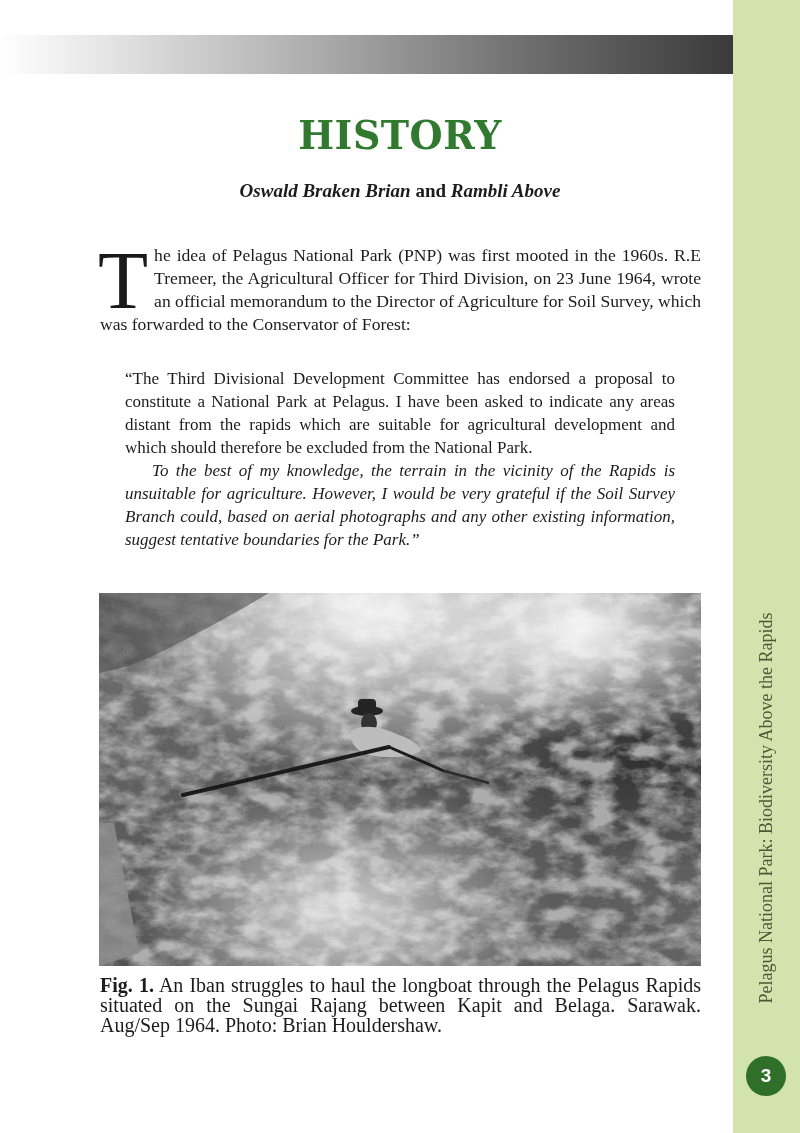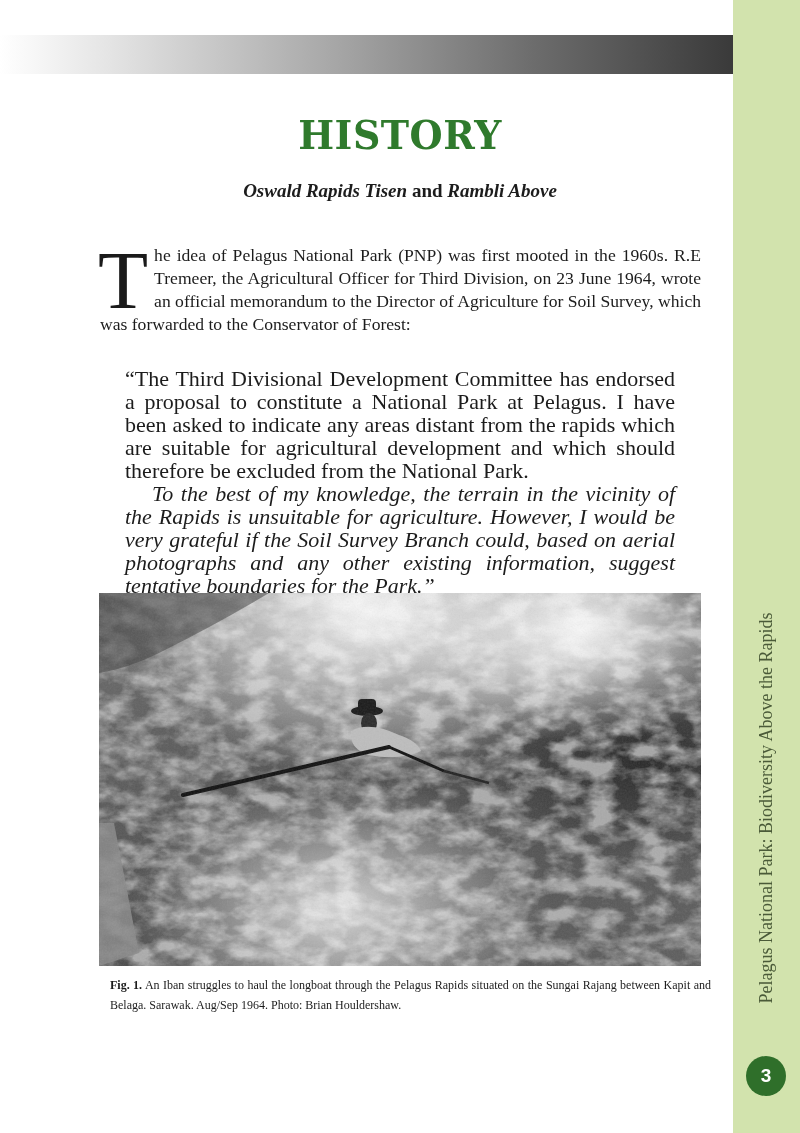--- a/index.html
+++ b/index.html
@@ -50,51 +50,51 @@
       position: absolute; left: 100px; top: 244px; width: 601px;
       font-size: 17.6px; line-height: 23px; text-align: justify;
     }
     .dropcap {
       float: left; font-size: 82px; line-height: 66px;
       margin: 4px 6px -2px -2px; font-family: "Liberation Serif", serif;
       color: #1a1a1a;
     }
     .quote {
       position: absolute; left: 125px; top: 367px; width: 550px;
-      font-size: 22px; line-height: 23px; text-align: justify;
+      font-size: 17px; line-height: 23px; text-align: justify;
     }
     .quote p { margin: 0; }
     .quote p + p { text-indent: 27px; font-style: italic; }
     .photo {
       position: absolute; left: 99px; top: 593px; width: 602px; height: 373px;
       overflow: hidden; background: #5a5a5a;
     }
     .caption {
       position: absolute; left: 100px; top: 975px; width: 601px;
-      font-size: 12px; line-height: 20px; text-align: justify; margin-left: 10px;
+      font-size: 20px; line-height: 20px; text-align: justify;
     }
     .caption b { font-weight: bold; }
   </style>
 </head>
 <body>
 
 <div class="header-bar"></div>
 
 <div class="side-band"></div>
 <div class="side-title">
   <span>Pelagus National Park: Biodiversity Above the Rapids</span>
 </div>
 <div class="page-badge">
   <span>3</span>
 </div>
 
 <h1 class="title" style="margin:0">HISTORY</h1>
 
 <div class="authors">
-  <i>Oswald Rapids Tisen</i><span style="white-space:pre"> and </span><i>Rambli Above</i>
+  <i>Oswald Braken Brian</i><span style="white-space:pre"> and </span><i>Rambli Above</i>
 </div>
 
 <div class="intro">
   <span class="dropcap">T</span><span>he idea of Pelagus National Park (PNP) was first mooted in the 1960s. R.E Tremeer, the Agricultural Officer for Third Division, on 23 June 1964, wrote an official memorandum to the Director of Agriculture for Soil Survey, which was forwarded to the Conservator of Forest:</span>
 </div>
 
 <div class="quote">
   <p>“The Third Divisional Development Committee has endorsed a proposal to constitute a National Park at Pelagus. I have been asked to indicate any areas distant from the rapids which are suitable for agricultural development and which should therefore be excluded from the National Park.</p>
   <p>To the best of my knowledge, the terrain in the vicinity of the Rapids is unsuitable for agriculture. However, I would be very grateful if the Soil Survey Branch could, based on aerial photographs and any other existing information, suggest tentative boundaries for the Park.”</p>
 </div>

